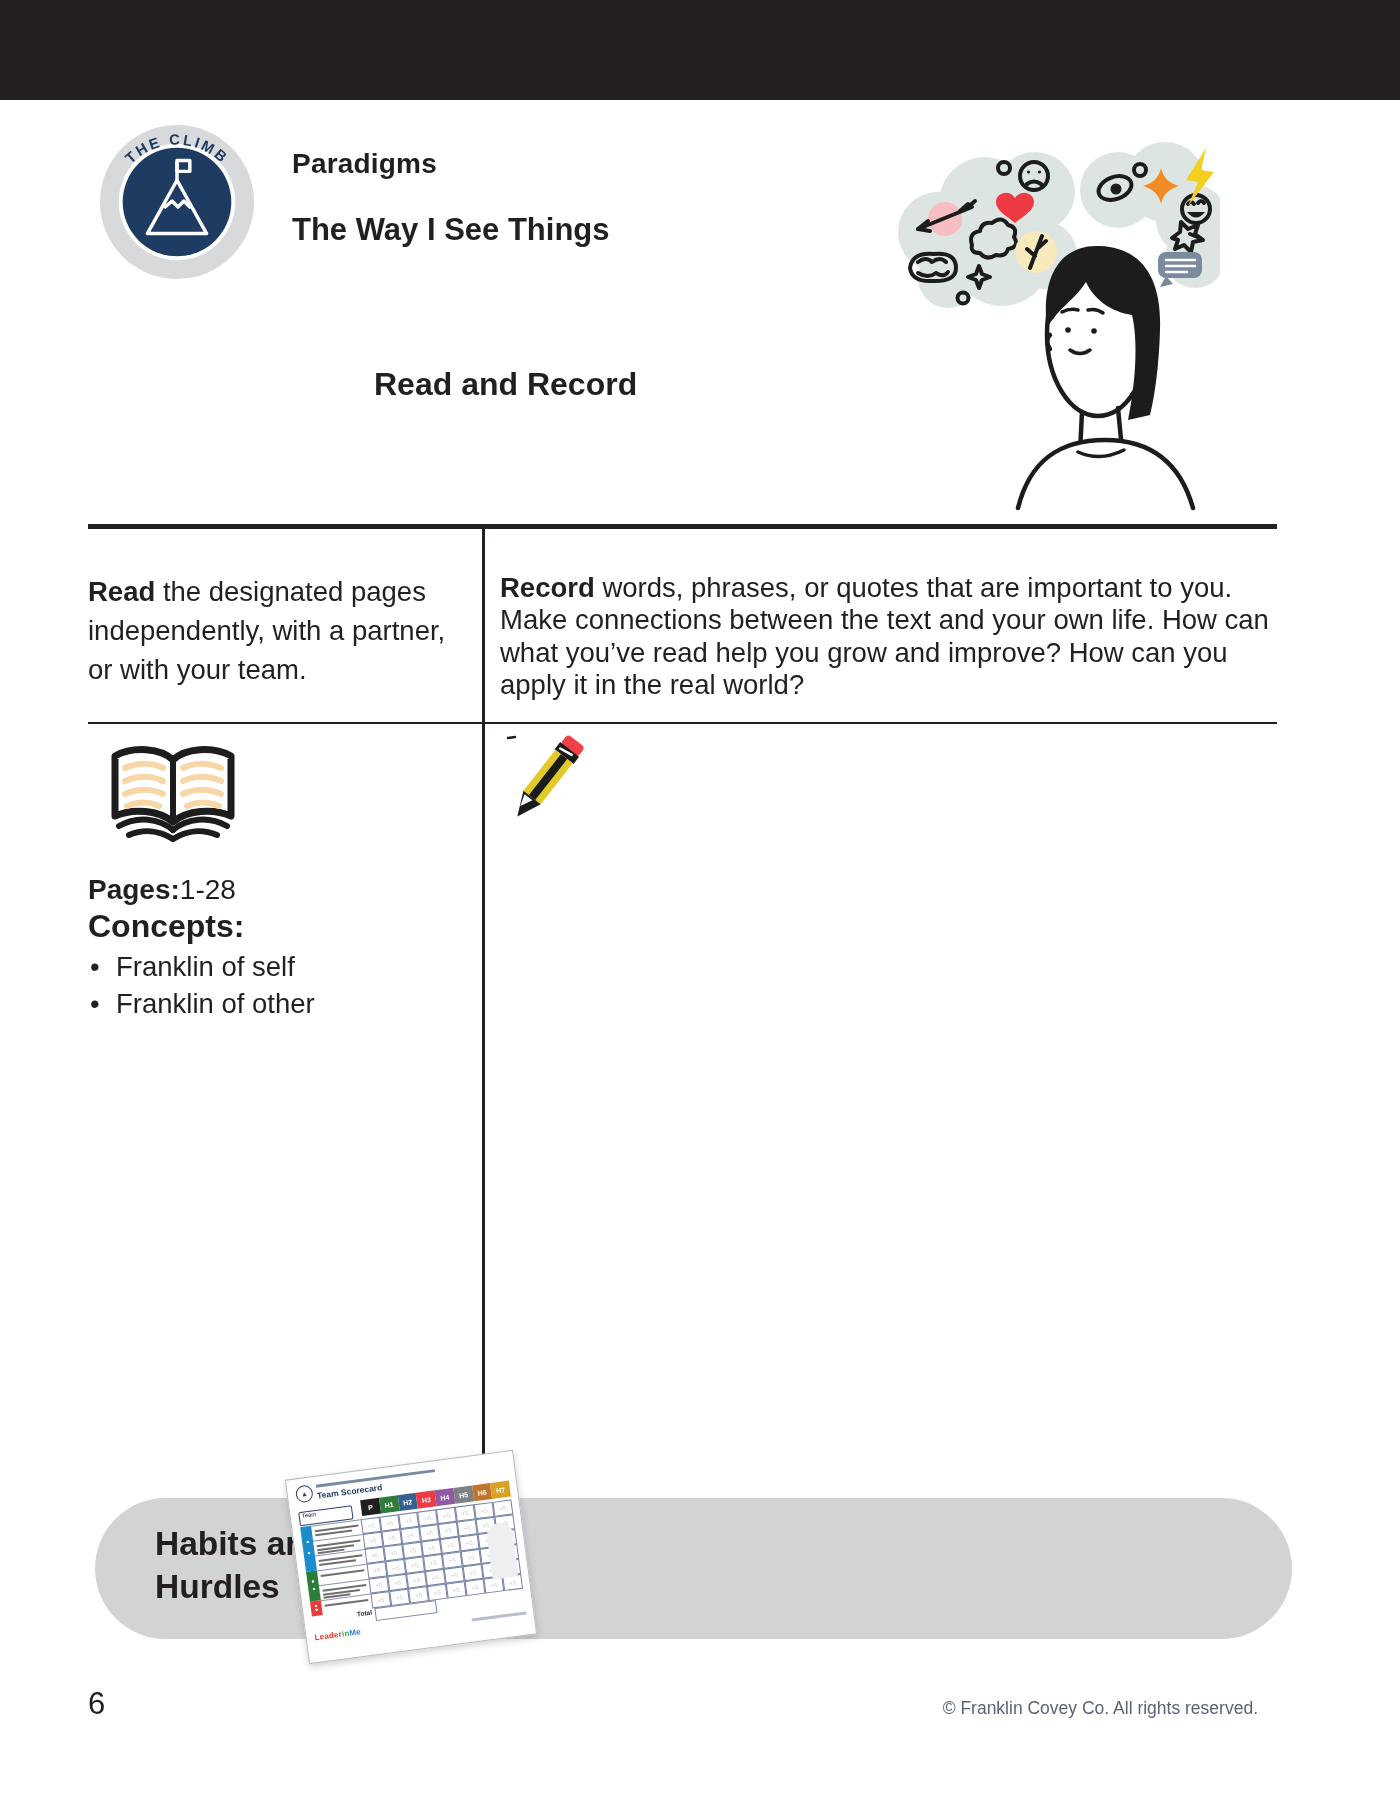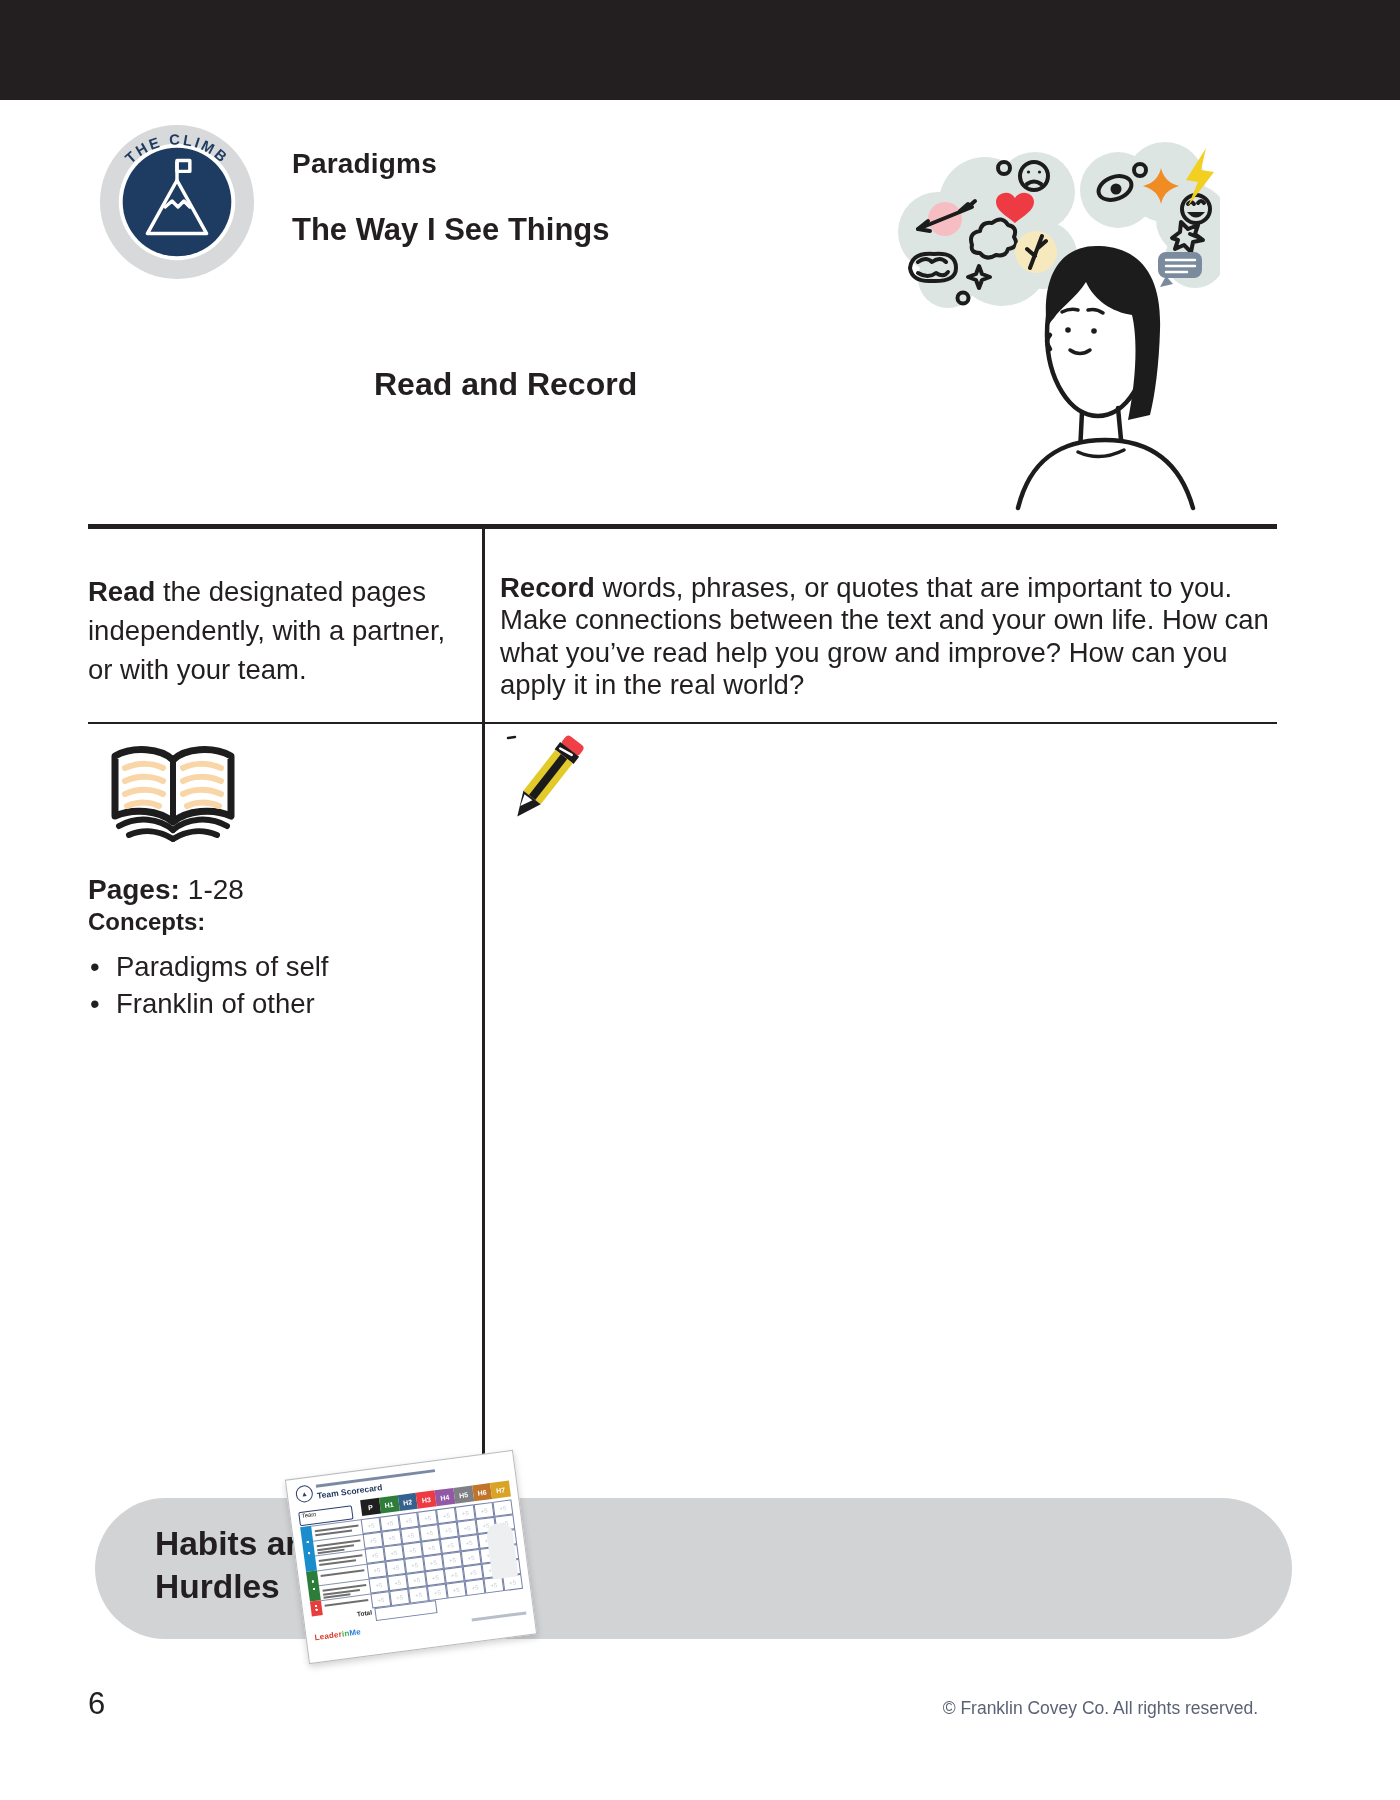--- a/index.html
+++ b/index.html
@@ -20,22 +20,22 @@
   .hline2{position:absolute;left:88px;top:722px;width:1189px;height:2px;background:#231f20;}
   .vline{position:absolute;left:482px;top:524px;width:2.5px;height:958px;background:#231f20;}
   
   .read-p{position:absolute;left:88px;top:544px;width:362px;font-size:27.5px;line-height:39px;}
   .record-p{position:absolute;left:500px;top:544px;width:782px;font-size:27.5px;line-height:32.5px;}
   .read-p b,.record-p b{font-weight:700;}
   
   .book{position:absolute;left:102px;top:742px;width:142px;height:100px;}
   .pages-line{position:absolute;left:88px;top:846px;font-size:28px;}
   .pages-line b{font-weight:800;}
-  .pages-line .val{margin-left:8px;}
-  .concepts-label{position:absolute;left:88px;top:908px;font-size:24px;font-weight:800;}
+  .pages-line .val{}
+  .concepts-label{position:absolute;left:88px;top:908px;font-size:32px;font-weight:800;}
   .concepts{position:absolute;left:88px;top:948px;margin:0;padding:0;list-style:none;}
   .concepts li{font-size:27.5px;line-height:37px;padding-left:28px;position:relative;}
   .concepts li::before{content:"•";position:absolute;left:2px;}
   .pencil{position:absolute;left:498px;top:726px;width:95px;height:110px;}
   
   .habits-box{position:absolute;left:95px;top:1498px;width:1197px;height:141px;border-radius:71px;background:#d2d3d4;}
   .habits-title{position:absolute;left:155px;top:1522px;width:250px;font-size:33.5px;font-weight:800;line-height:43px;}
   .habits-text{position:absolute;left:598px;top:1524px;width:600px;font-size:27.5px;line-height:38px;}
   .habits-text b{font-weight:800;}
   
@@ -218,21 +218,21 @@
         <path d="M26 93 C40 87 56 88 70 97"></path>
         <path d="M114 93 C100 87 84 88 70 97"></path>
       </g>
     </svg>
   </div>
 
   <p class="pages-line"><b>Pages:</b><span class="val">1-28</span></p>
 
   <div class="concepts-label">Concepts:</div>
   <ul class="concepts">
-    <li>Paradigms of self</li>
+    <li>Franklin of self</li>
     <li>Franklin of other</li>
   </ul>
 
   <div class="pencil">
     <svg viewBox="0 0 95 110" width="95" height="110">
       <path d="M10 12 L17 11" stroke="#1b1b1b" stroke-width="2.5" stroke-linecap="round"></path>
       <g transform="rotate(38 47 55)">
         <rect x="36" y="4" width="22" height="12" rx="4" fill="#ee4046"></rect>
         <rect x="35" y="15" width="24" height="9" fill="#1b1b1b"></rect>
         <path d="M39 20 L52 18" stroke="#ffffff" stroke-width="2.5" stroke-linecap="round"></path>

